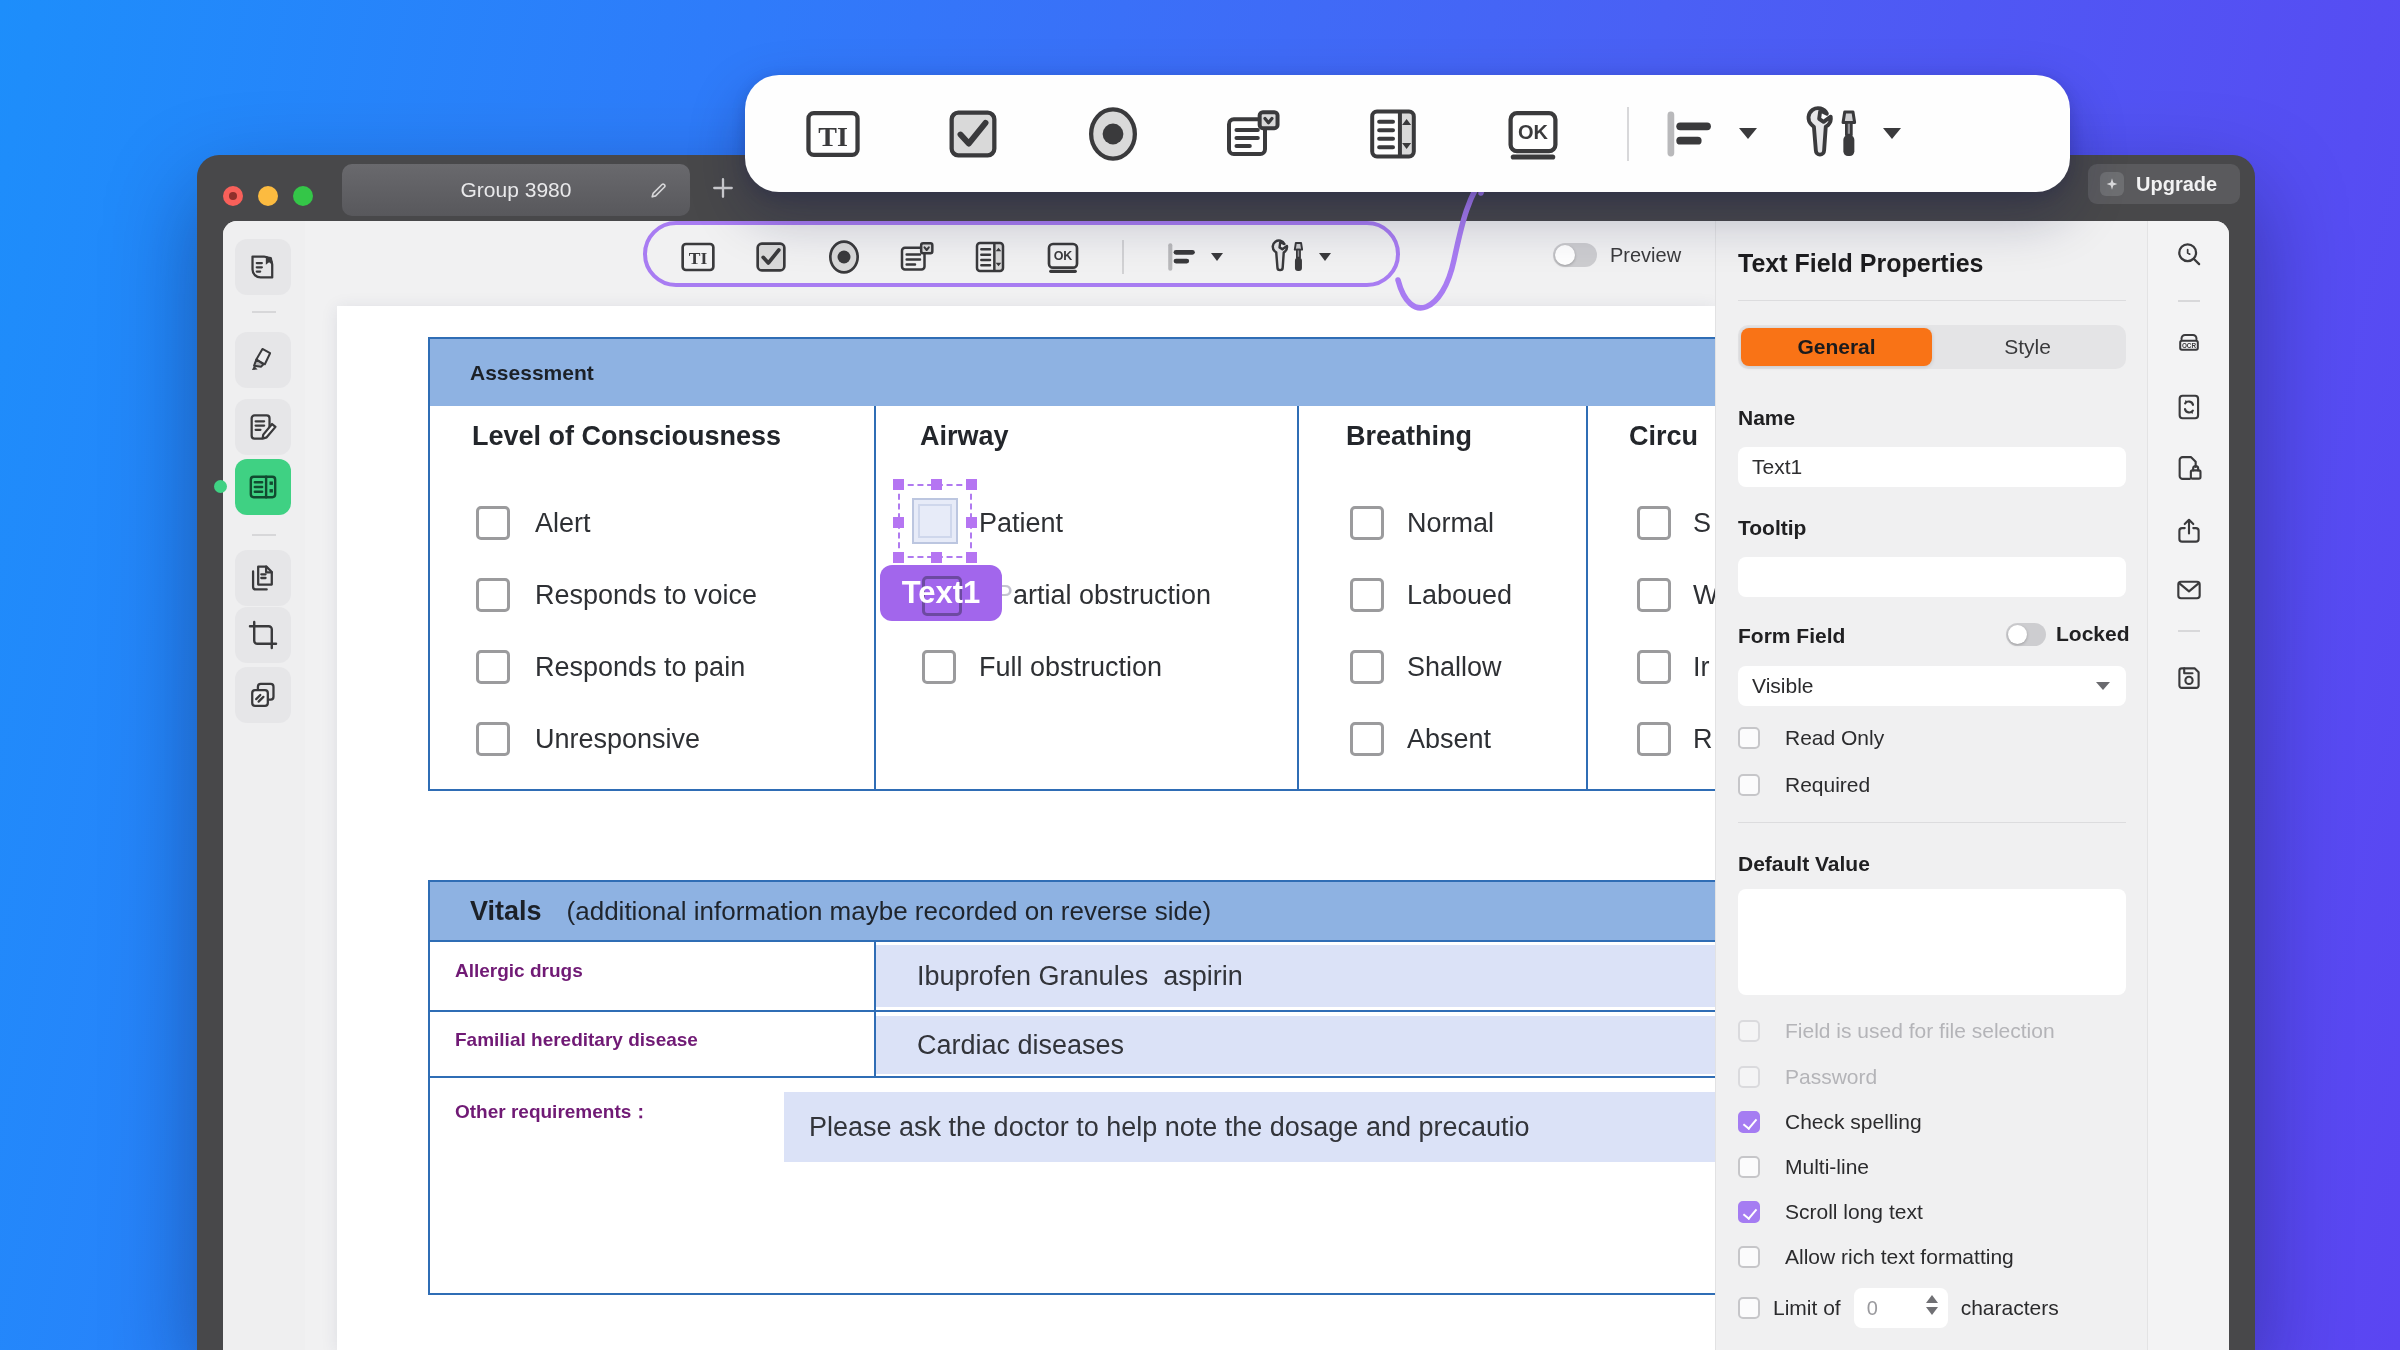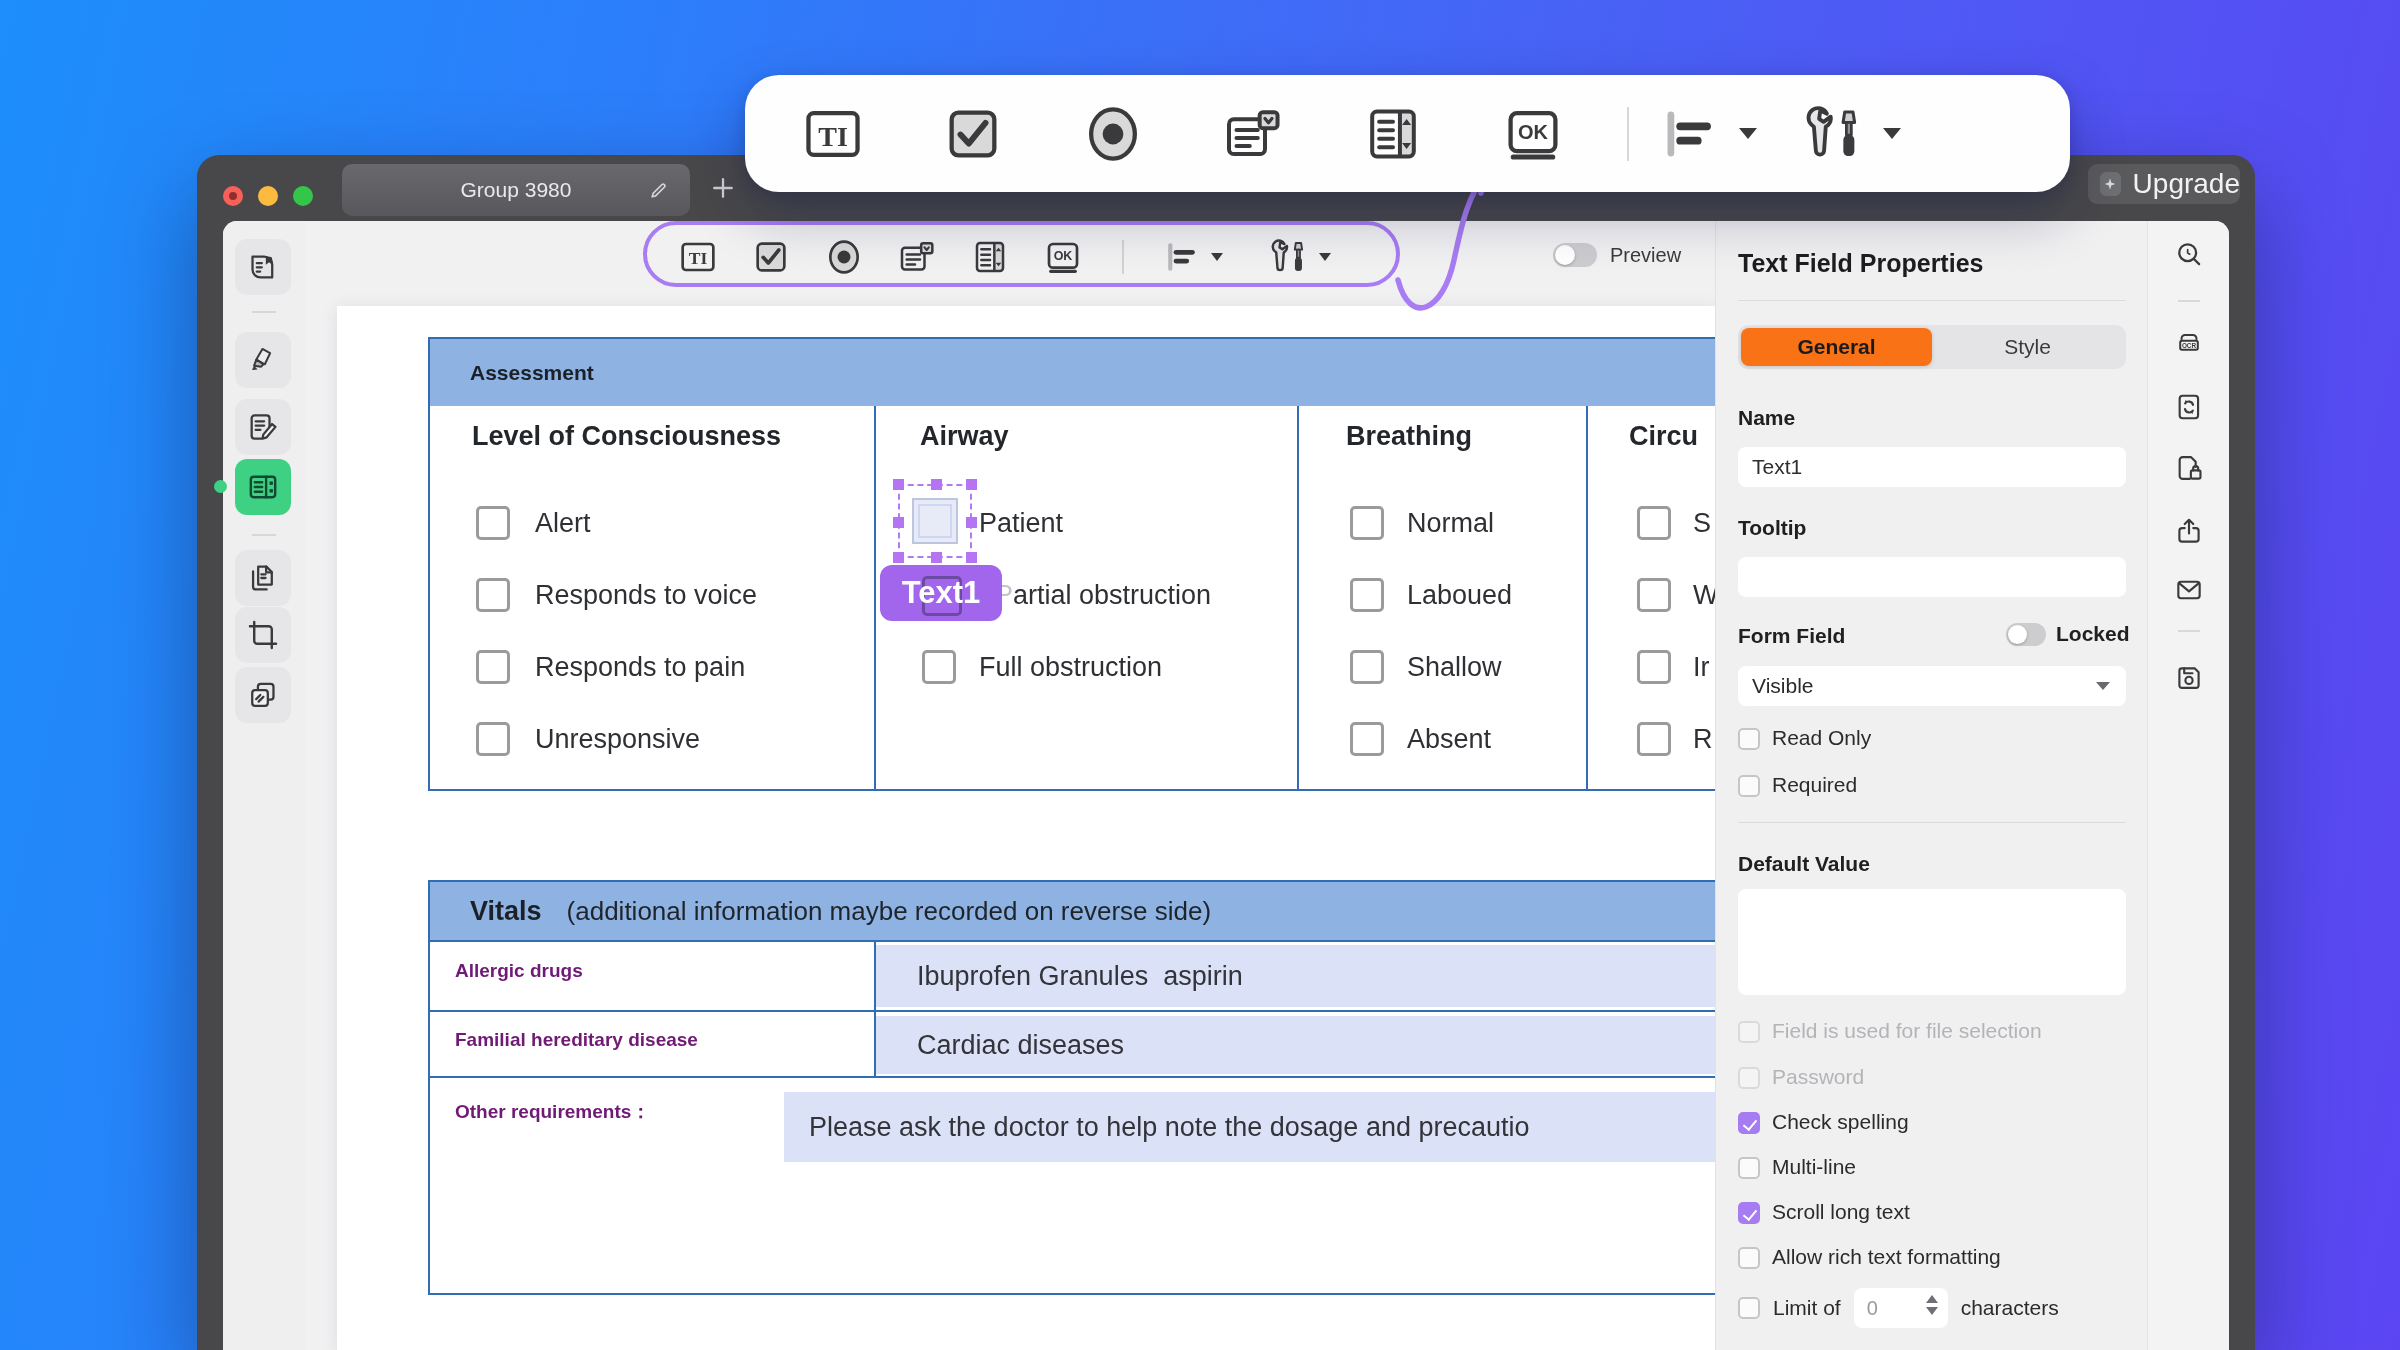--- a/index.html
+++ b/index.html
@@ -31,21 +31,21 @@
   #tl-min{left:61px;background:#fcbb40}
   #tl-max{left:96px;background:#34c648}
   #doc-tab{left:145px;top:9px;width:348px;height:52px;border-radius:10px;
     background:linear-gradient(#69696d,#58585c);color:#e9e9eb;font-size:21px;
     display:flex;align-items:center;justify-content:center;position:absolute;cursor:pointer}
   #doc-tab .pencil{position:absolute;right:20px;top:15px}
   #new-tab{left:512px;top:19px;position:absolute}
   #upgrade{left:1891px;top:9px;width:152px;height:40px;border-radius:9px;background:#5a5a5d;position:absolute;
     display:flex;align-items:center;gap:12px;padding:0 0 0 12px;box-sizing:border-box;border:none;cursor:pointer}
   #upgrade .badge-ic{width:24px;height:24px;border-radius:6px;background:#6e6f72;display:flex;align-items:center;justify-content:center}
-  #upgrade span.lbl{color:#f2f2f3;font-size:28px;font-weight:normal}
+  #upgrade span.lbl{color:#f2f2f3;font-size:20px;font-weight:bold}
 
   
   #content{position:absolute;left:26px;top:66px;width:2006px;height:1129px;background:#f1f1f2;border-radius:14px 14px 0 0;overflow:hidden}
 
   
   #sidebar{position:absolute;left:0;top:0;width:82px;height:100%;background:#efeff0}
   .sitem{position:absolute;left:12px;width:56px;height:56px;border-radius:12px;background:#e6e6e8;display:flex;align-items:center;justify-content:center;border:none;cursor:pointer}
   .sitem.active{background:#3fd183}
   .sitem.active svg.ic{color:#114a30}
   .sdiv{position:absolute;left:29px;width:24px;height:2px;background:#d7d7d9}
@@ -107,21 +107,21 @@
   .pdiv{position:absolute;left:22px;width:388px;height:1px;background:#dcdcde}
   #seg{position:absolute;left:22px;top:104px;width:388px;height:44px;background:#e4e4e6;border-radius:10px;display:flex;padding:3px;box-sizing:border-box}
   #seg .segbtn{flex:1;border:none;background:none;border-radius:8px;font-size:21px;color:#3a3a3c;font-family:"Liberation Sans",sans-serif;cursor:pointer}
   #seg .segbtn.active{background:#f97316;font-weight:bold;color:#1b1b1d;box-shadow:0 1px 4px rgba(0,0,0,.14)}
   .plabel{position:absolute;left:22px;font-size:21px;font-weight:bold;color:#202022}
   .pinput{position:absolute;left:22px;width:388px;height:40px;border:none;border-radius:8px;background:#fff;font-size:21px;color:#2e2e30;
     padding:0 14px;box-sizing:border-box;font-family:"Liberation Sans",sans-serif}
   #visible-select{position:absolute;left:22px;top:445px;width:388px;height:40px;background:#fff;border-radius:8px;display:flex;align-items:center;
     padding:0 14px;box-sizing:border-box;font-size:21px;color:#2b2b2d;border:none;cursor:pointer}
   #visible-select .dcaret{position:absolute;right:16px;width:0;height:0;border-left:7px solid transparent;border-right:7px solid transparent;border-top:8px solid #6a6a6e}
-  .chkrow{position:absolute;left:22px;display:flex;align-items:flex-end;gap:12px;height:24px}
+  .chkrow{position:absolute;left:22px;display:flex;align-items:center;gap:25px;height:24px}
   .cbx{width:22px;height:22px;border-radius:5px;border:2px solid #c6c6c9;background:#fbfbfc;box-sizing:border-box;flex:0 0 auto;padding:0;cursor:pointer;position:relative}
   .cbx.checked{background:#a57cf2;border-color:#a57cf2}
   .cbx.checked::after{content:"";position:absolute;left:6px;top:2.5px;width:6px;height:11px;border:solid #fff;border-width:0 2.6px 2.6px 0;transform:rotate(40deg)}
   .cbx.disabled{border-color:#dadadd;background:#f4f4f5;cursor:default}
   .chkrow .clbl{font-size:21px;color:#2b2b2d}
   .chkrow.disabled .clbl{color:#b4b4b8}
   #textarea{position:absolute;left:22px;top:668px;width:388px;height:106px;border:none;border-radius:8px;background:#fff;resize:none;box-sizing:border-box;padding:10px 14px;font-family:"Liberation Sans",sans-serif;font-size:20px}
   #limit-row{position:absolute;left:22px;top:1067px;height:40px;display:flex;align-items:center;gap:13px}
   #limit-spin{position:relative;width:94px;height:40px;background:#fff;border-radius:8px}
   #limit-spin input{position:absolute;left:0;top:0;width:64px;height:40px;border:none;background:none;border-radius:8px;padding:0 0 0 13px;font-size:20px;color:#9a9a9e;font-family:"Liberation Sans",sans-serif}

